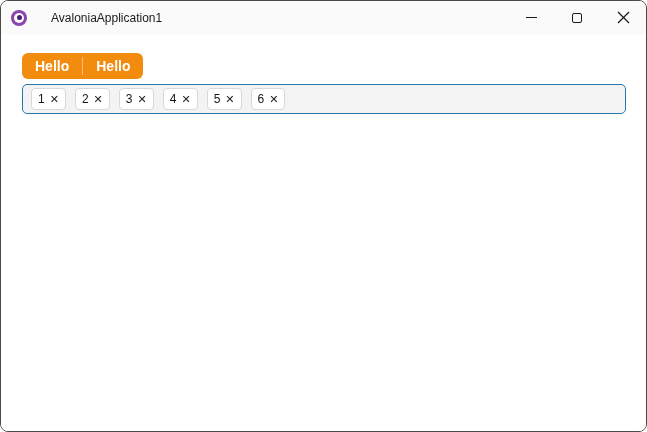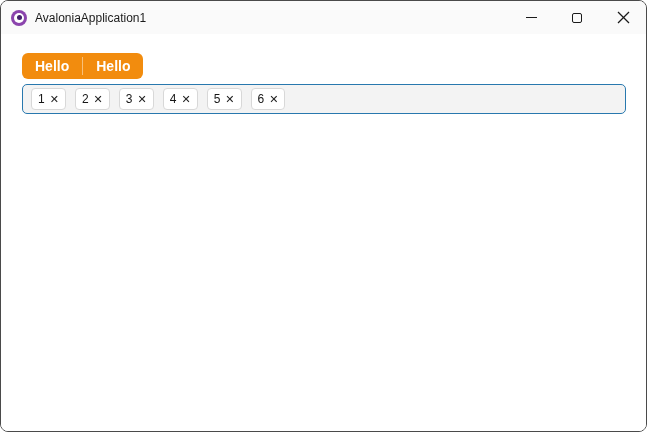--- a/index.html
+++ b/index.html
@@ -29,20 +29,21 @@
     flex-direction: column;
   }
   
   .titlebar {
     height: 33px;
     flex: 0 0 33px;
     background: #fafafa;
     display: flex;
     align-items: center;
     padding-left: 10px;
+    gap: 16px;
   }
   .logo {
     width: 16px;
     height: 16px;
     border-radius: 50%;
     background: var(--logo-purple);
     display: inline-flex;
     align-items: center;
     justify-content: center;
     flex: 0 0 16px;

